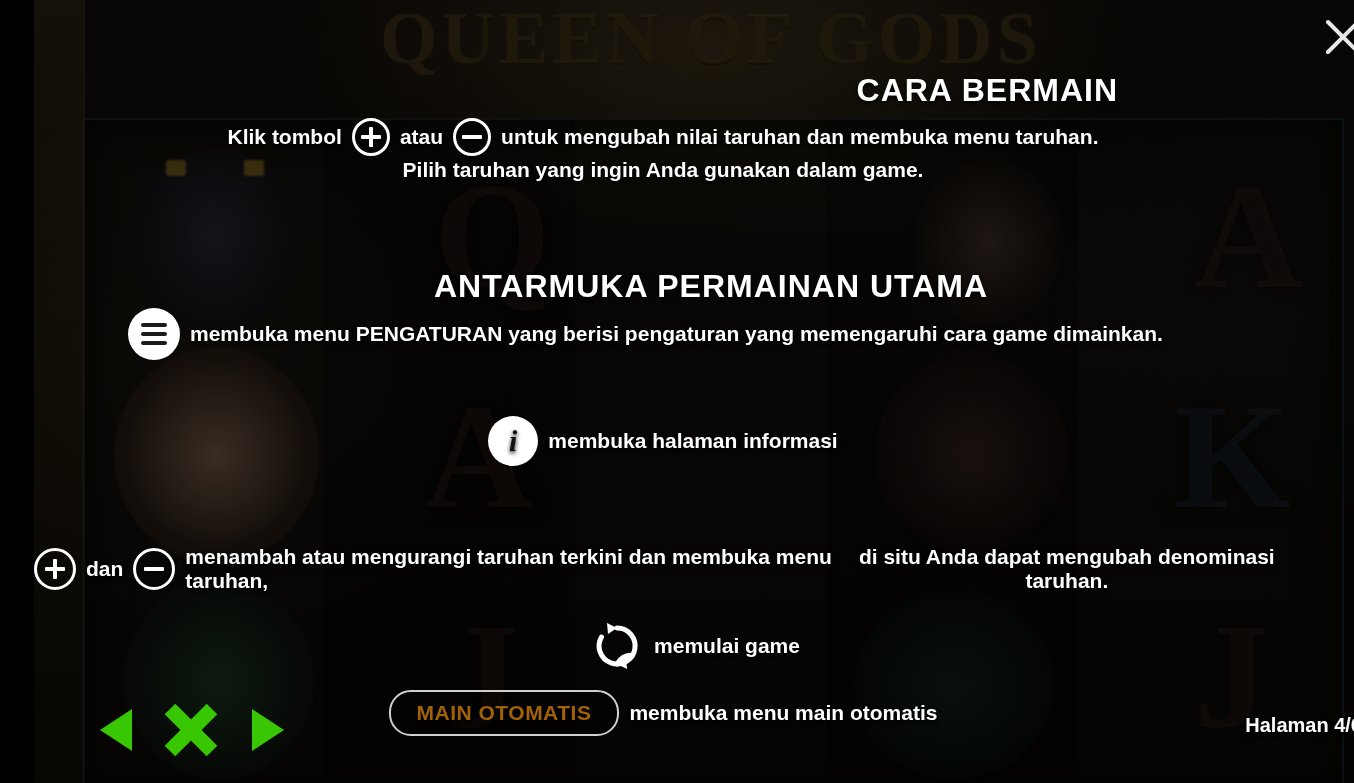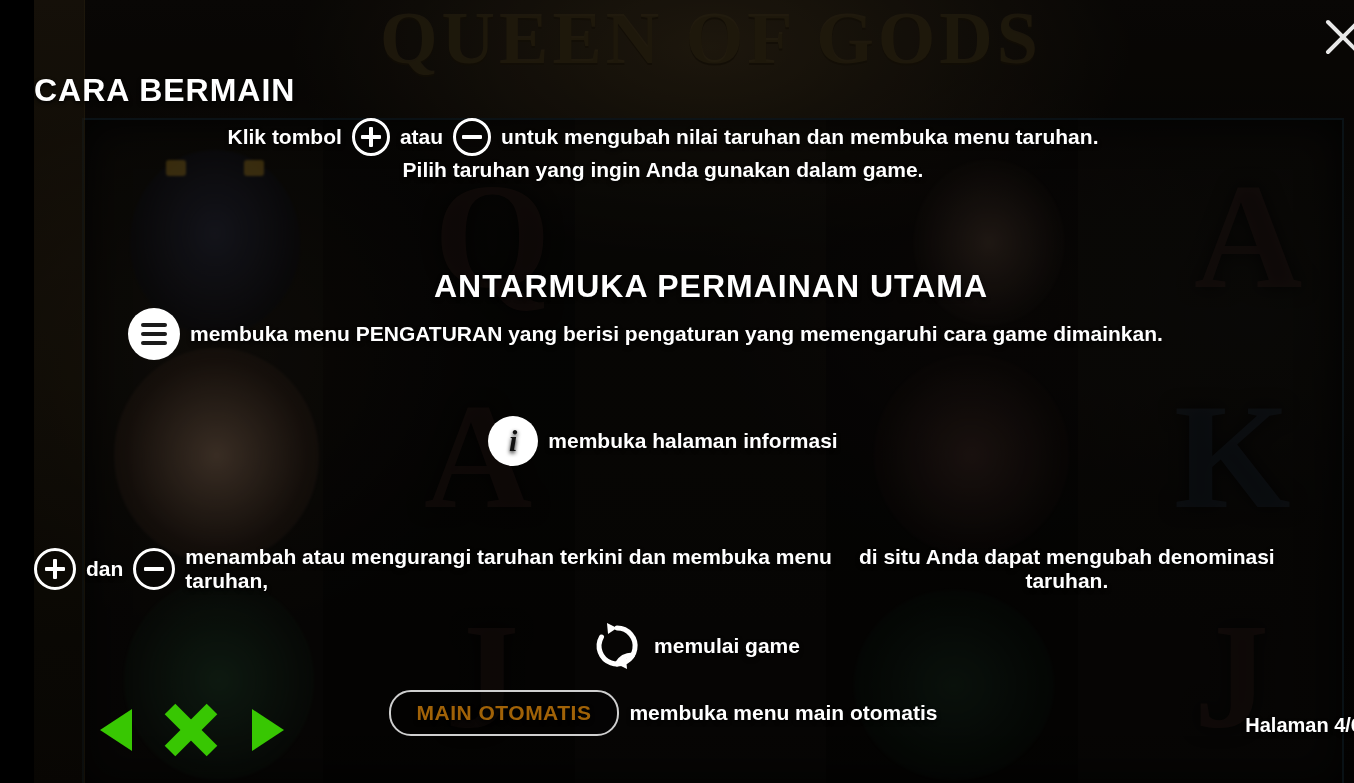--- a/index.html
+++ b/index.html
@@ -136,21 +136,21 @@
     width: 62px; height: 62px;
     display: flex; align-items: center; justify-content: center;
     color: #e8e8e8;
     cursor: pointer;
   }
   .close-btn svg { display: block; }
 
   .h1 {
     position: absolute;
     top: 72px; left: 0; width: 1084px;
-    text-align: left;
+    text-align: right;
     font-size: 32px;
     font-weight: bold;
     letter-spacing: 1px;
     text-shadow: 0 2px 4px rgba(0,0,0,0.9);
   }
   .h2 {
     position: absolute;
     top: 268px; left: 0; width: 1354px;
     text-align: center;
     font-size: 32px;

